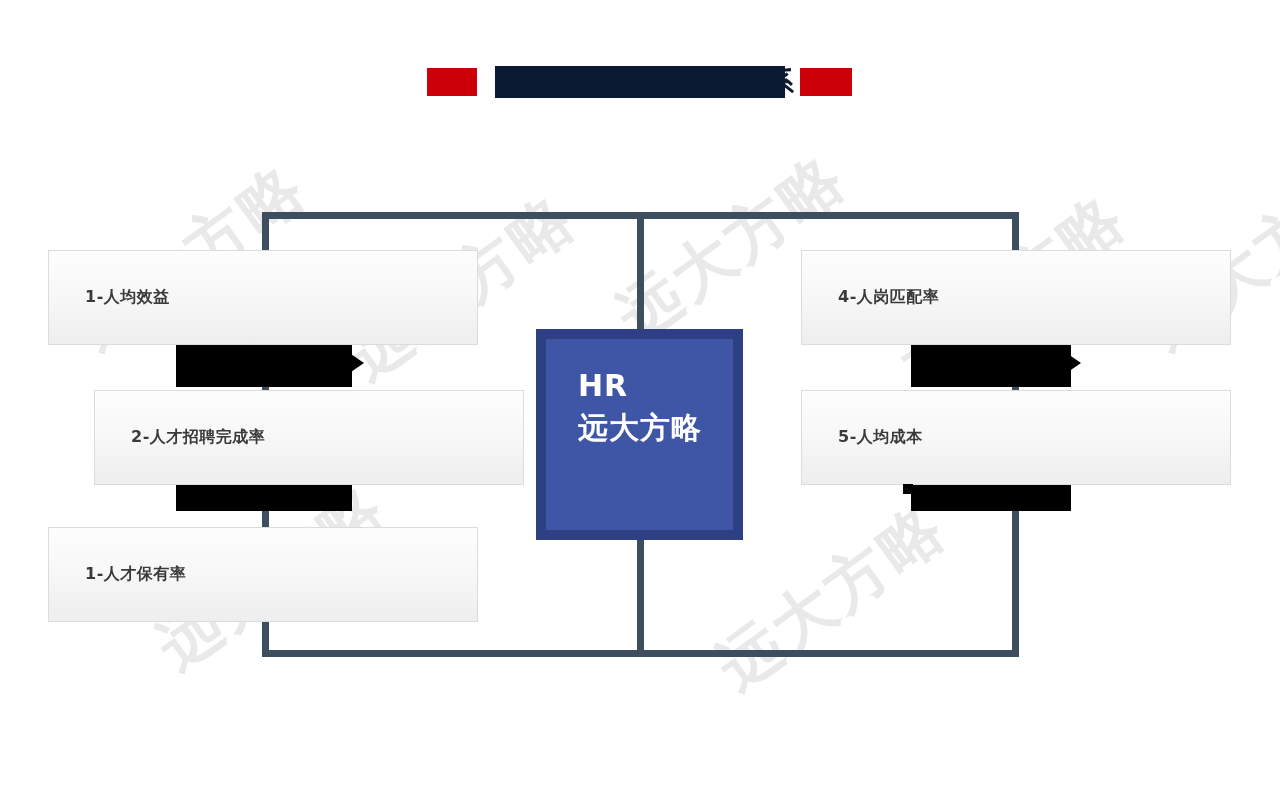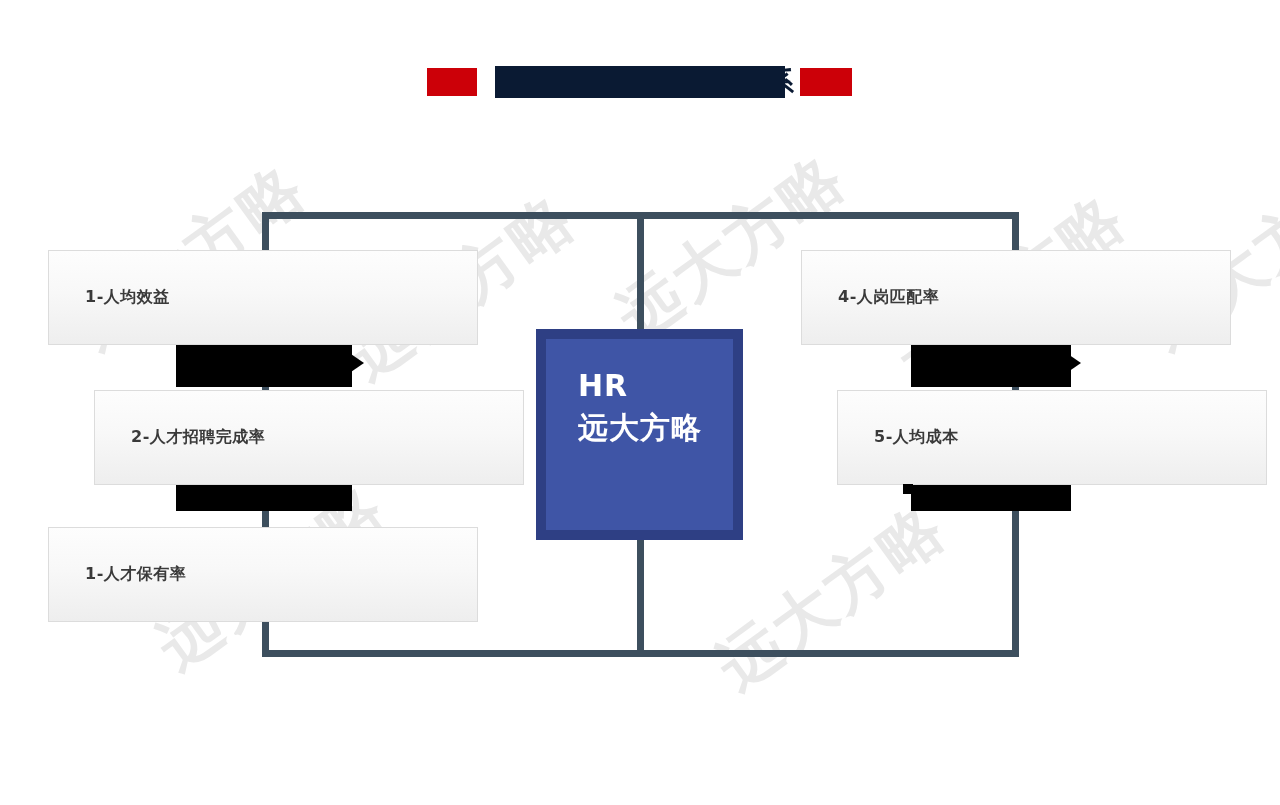--- a/index.html
+++ b/index.html
@@ -109,21 +109,21 @@
     font-weight: 700;
     color: #3a3a3a;
     padding-left: 36px;
     letter-spacing: 0.5px;
   }
 
   .card-l1 { left: 48px;  top: 250px; }
   .card-l2 { left: 56px;  top: 390px; margin-left: 38px; }
   .card-l3 { left: 48px;  top: 527px; }
   .card-r1 { left: 801px; top: 250px; }
-  .card-r2 { left: 801px; top: 390px; margin-left: 36px; }
+  .card-r2 { left: 801px; top: 390px; }
   .card-r3 { left: 801px; top: 527px; }
   .card-r1 .card-label,
   .card-r2 .card-label,
   .card-r3 .card-label { padding-left: 36px; }
 
   
   .redaction {
     position: absolute;
     background: #000000;
     z-index: 6;

